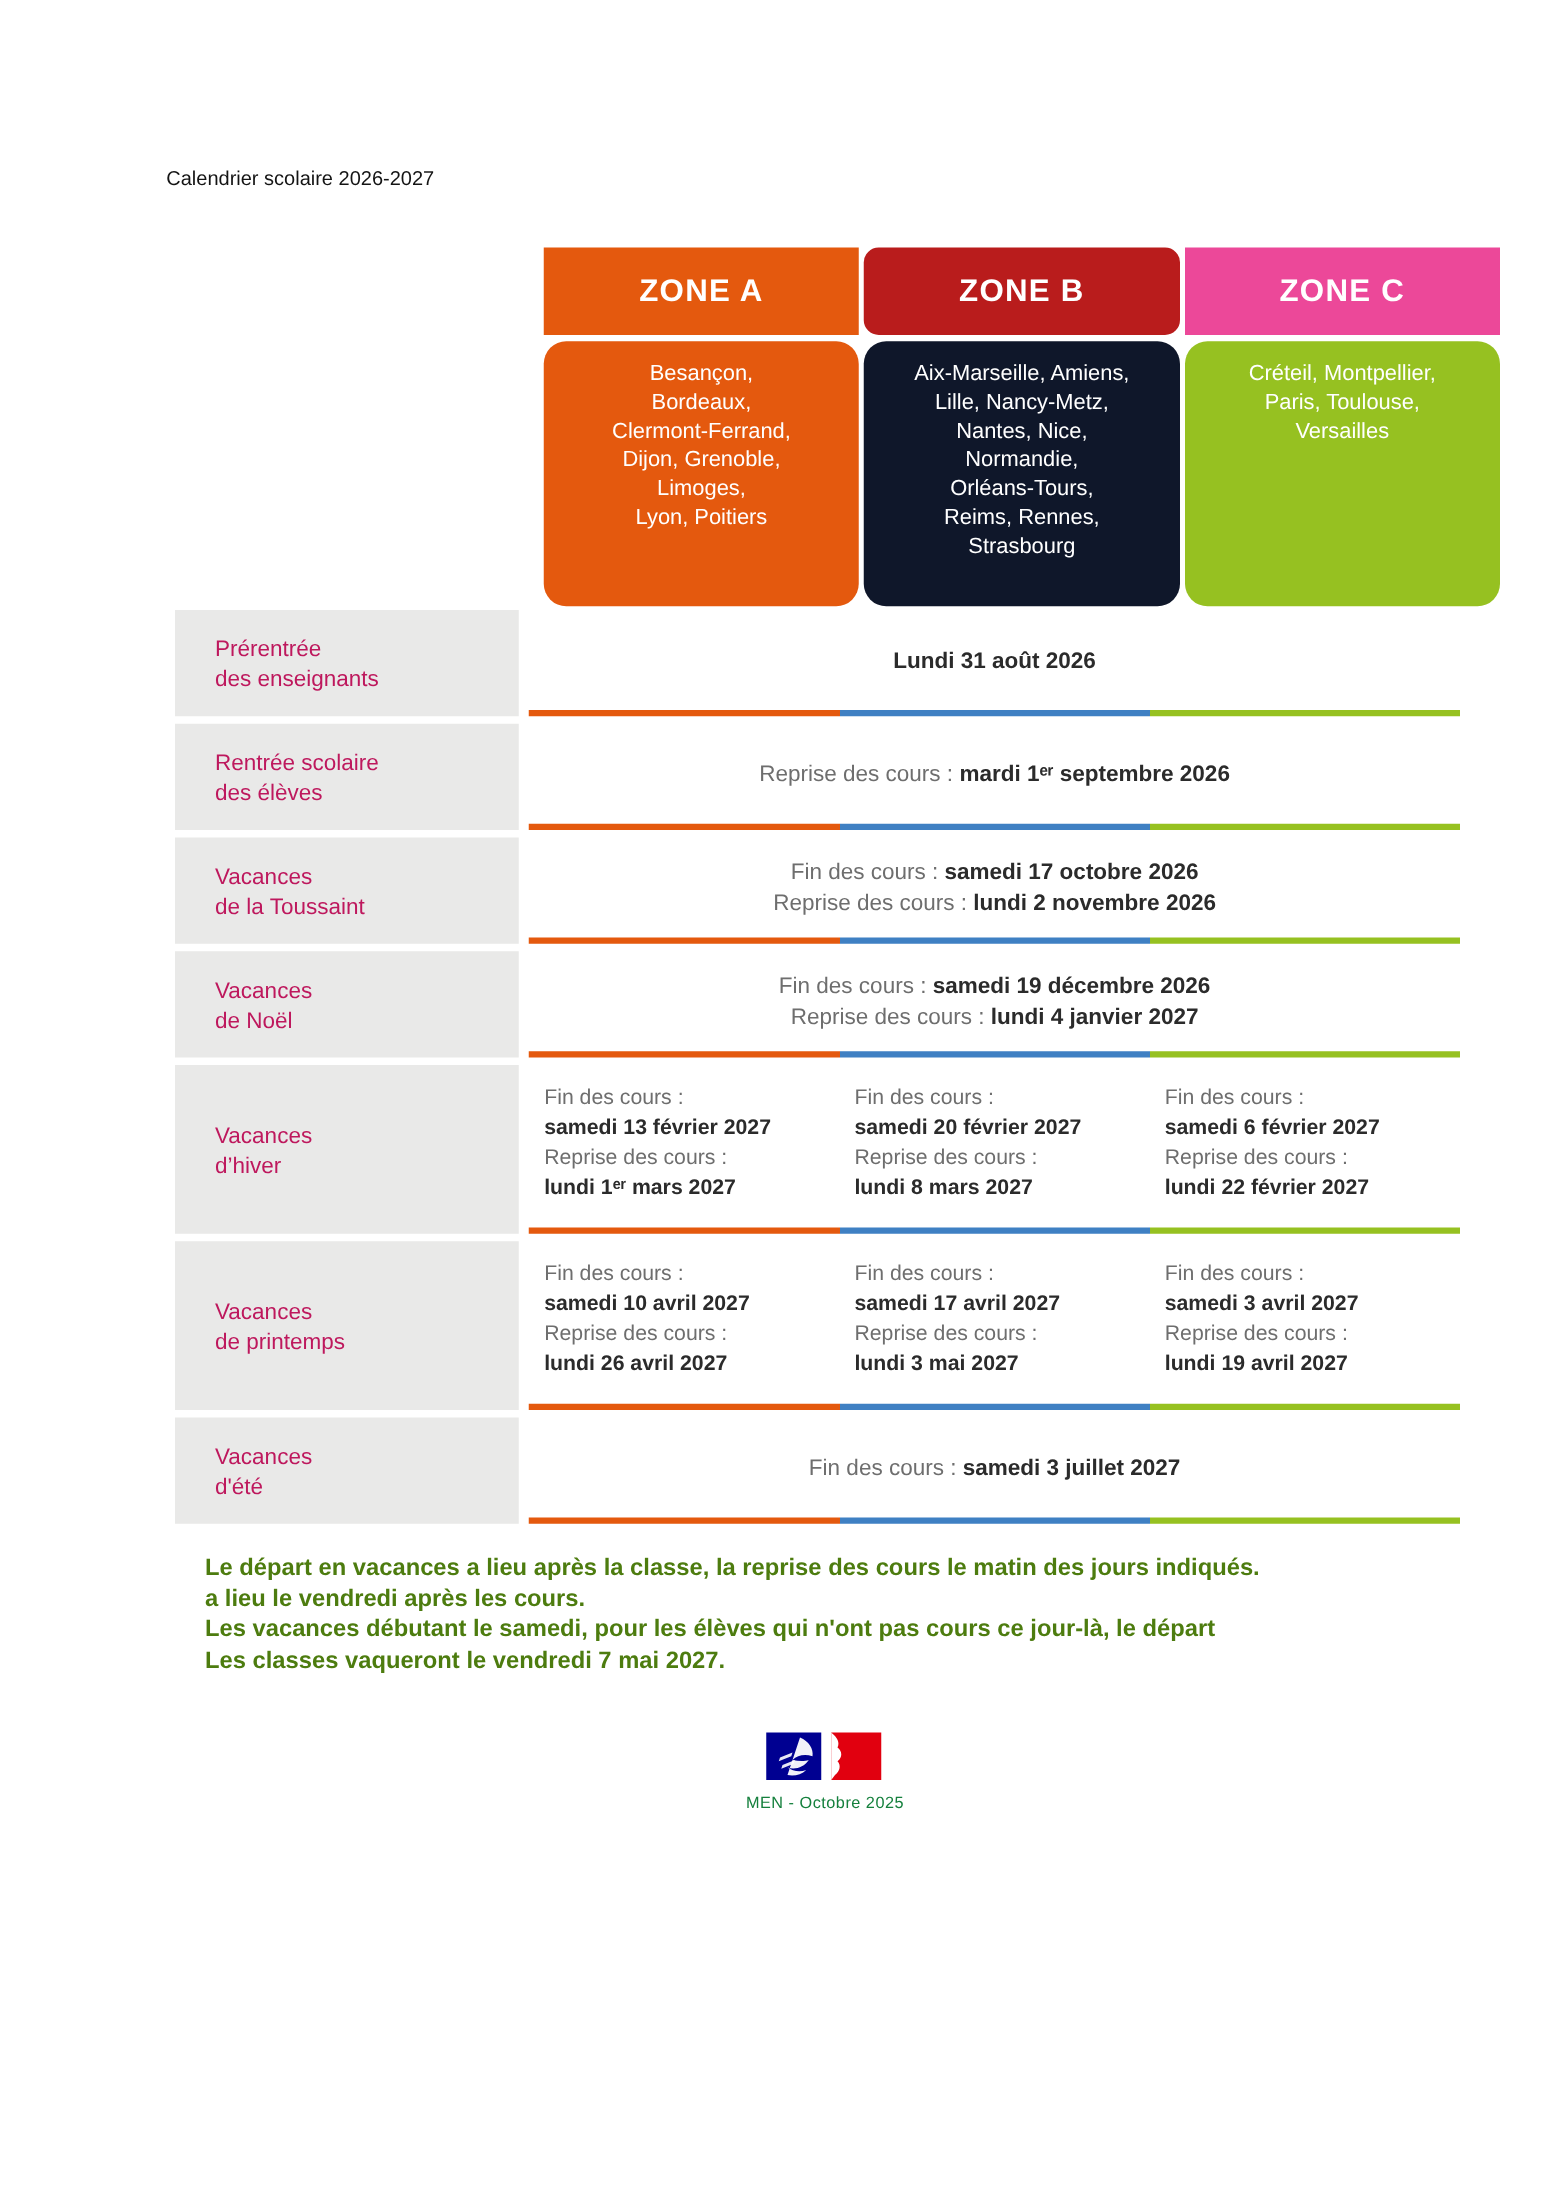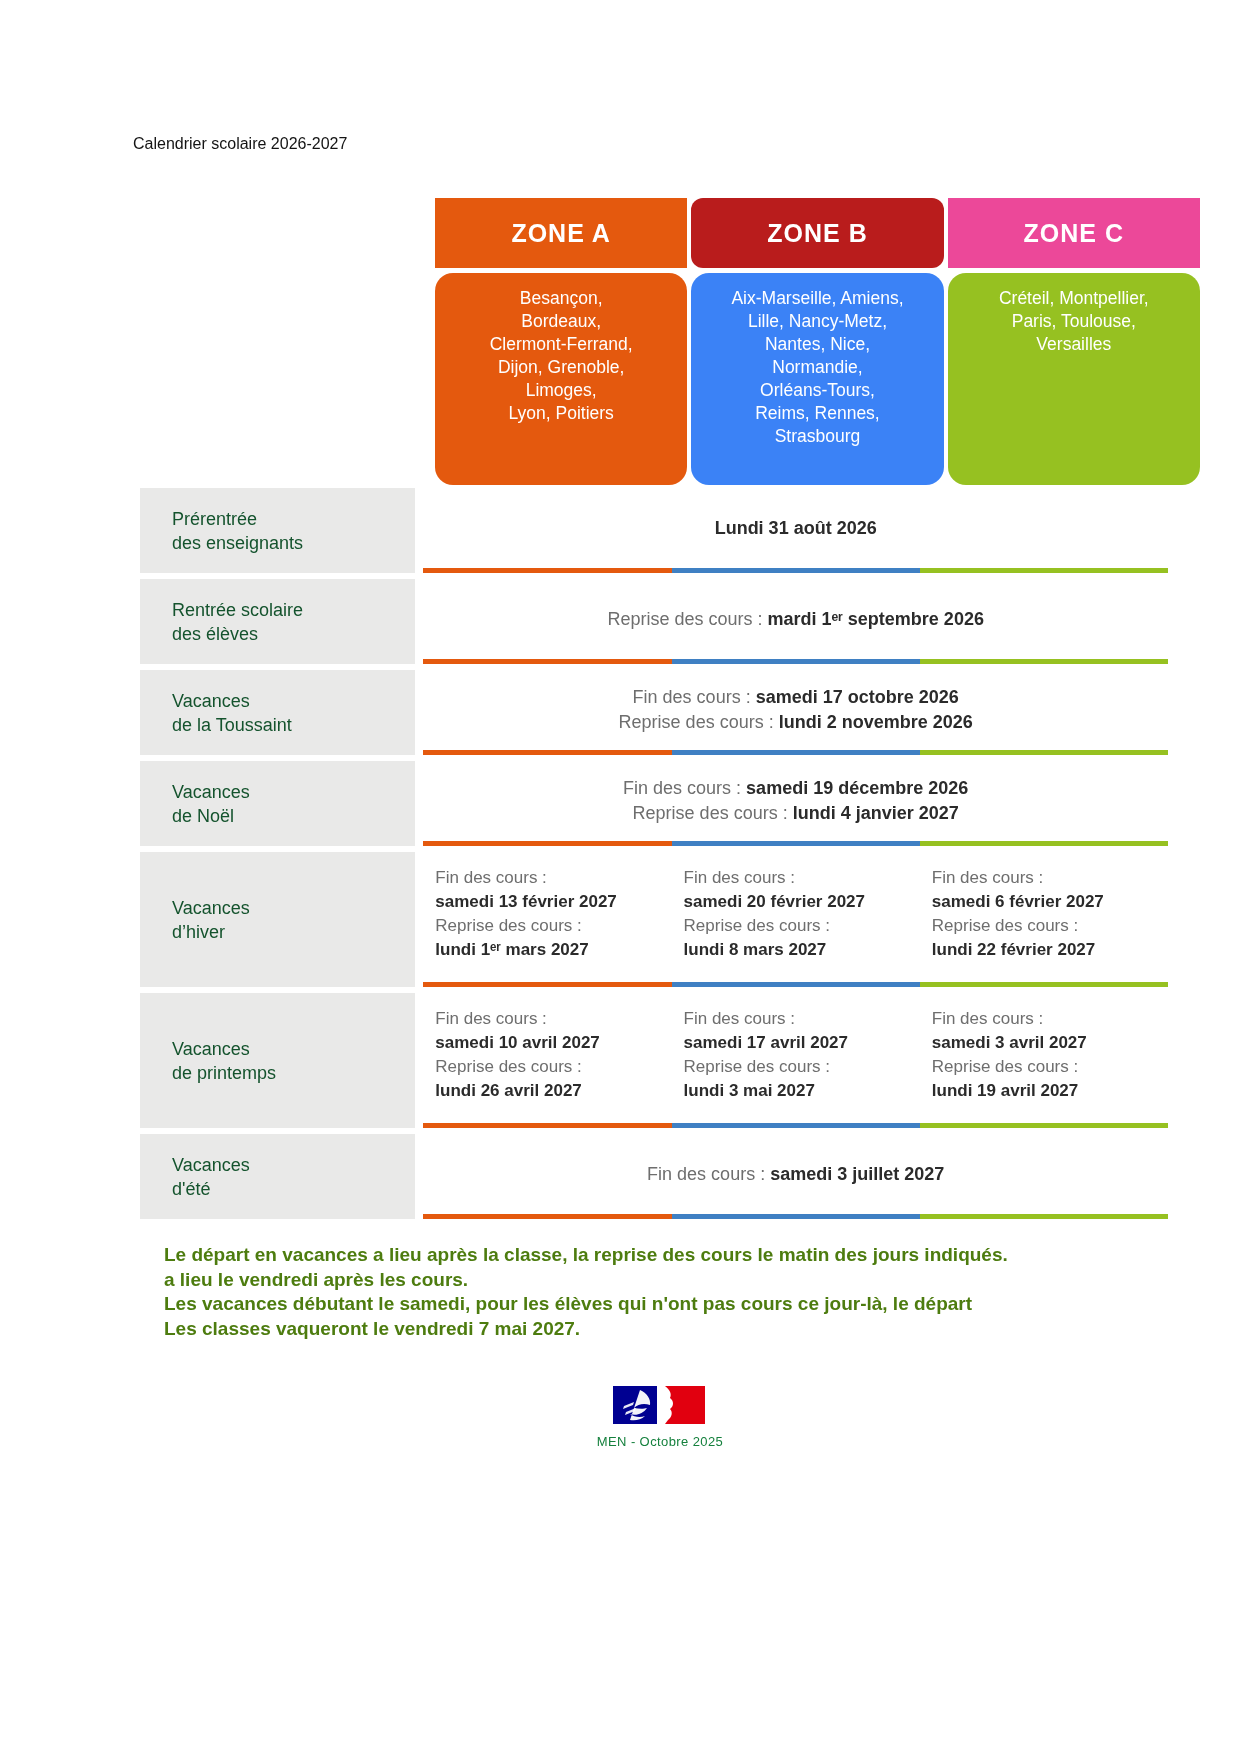--- a/index.html
+++ b/index.html
@@ -23,21 +23,21 @@
     flex:1;height:212px;box-sizing:border-box;padding-top:14px;
     color:#ffffff;font-size:17.5px;line-height:23px;text-align:center;
     white-space:pre-line;
     border-radius:18px;
   }
   
   .rows{position:absolute;left:140px;top:488px;width:1028px;display:flex;flex-direction:column;gap:6px;}
   .row{display:flex;gap:8px;}
   .row-label{
     width:282px;box-sizing:border-box;background:#e9e9e8;display:flex;align-items:center;
-    padding-left:32px;color:#14532d;font-size:18px;line-height:24px;white-space:pre-line;
+    padding-left:32px;color:#be185d;font-size:18px;line-height:24px;white-space:pre-line;
   }
   .row-content{width:765px;display:flex;flex-direction:column;}
   .cell-shared{
     height:80px;display:flex;flex-direction:column;justify-content:center;
     align-items:center;text-align:center;
   }
   .line{font-size:18px;line-height:25px;text-align:center;}
   .plain{color:#6e6e6e;font-weight:400;}
   .bold{color:#2b2b2b;font-weight:700;}
   .pz-wrap{height:130px;display:flex;}
@@ -70,21 +70,21 @@
       <div class="zone-head" style="background-color: #b91c1c; border-radius: 12px;">ZONE B</div>
       <div class="zone-head" style="background-color: #ec4899;">ZONE C</div>
     </div>
     <div class="zone-cities-row">
       <div class="zone-cities" style="background-color: rgb(228, 89, 14);">Besançon,
 Bordeaux,
 Clermont-Ferrand,
 Dijon, Grenoble,
 Limoges,
 Lyon, Poitiers</div>
-      <div class="zone-cities" style="background-color: #3b82f6;">Aix-Marseille, Amiens,
+      <div class="zone-cities" style="background-color: #0f172a;">Aix-Marseille, Amiens,
 Lille, Nancy-Metz,
 Nantes, Nice,
 Normandie,
 Orléans-Tours,
 Reims, Rennes,
 Strasbourg</div>
       <div class="zone-cities" style="background-color: rgb(150, 193, 33);">Créteil, Montpellier,
 Paris, Toulouse,
 Versailles</div>
     </div>

